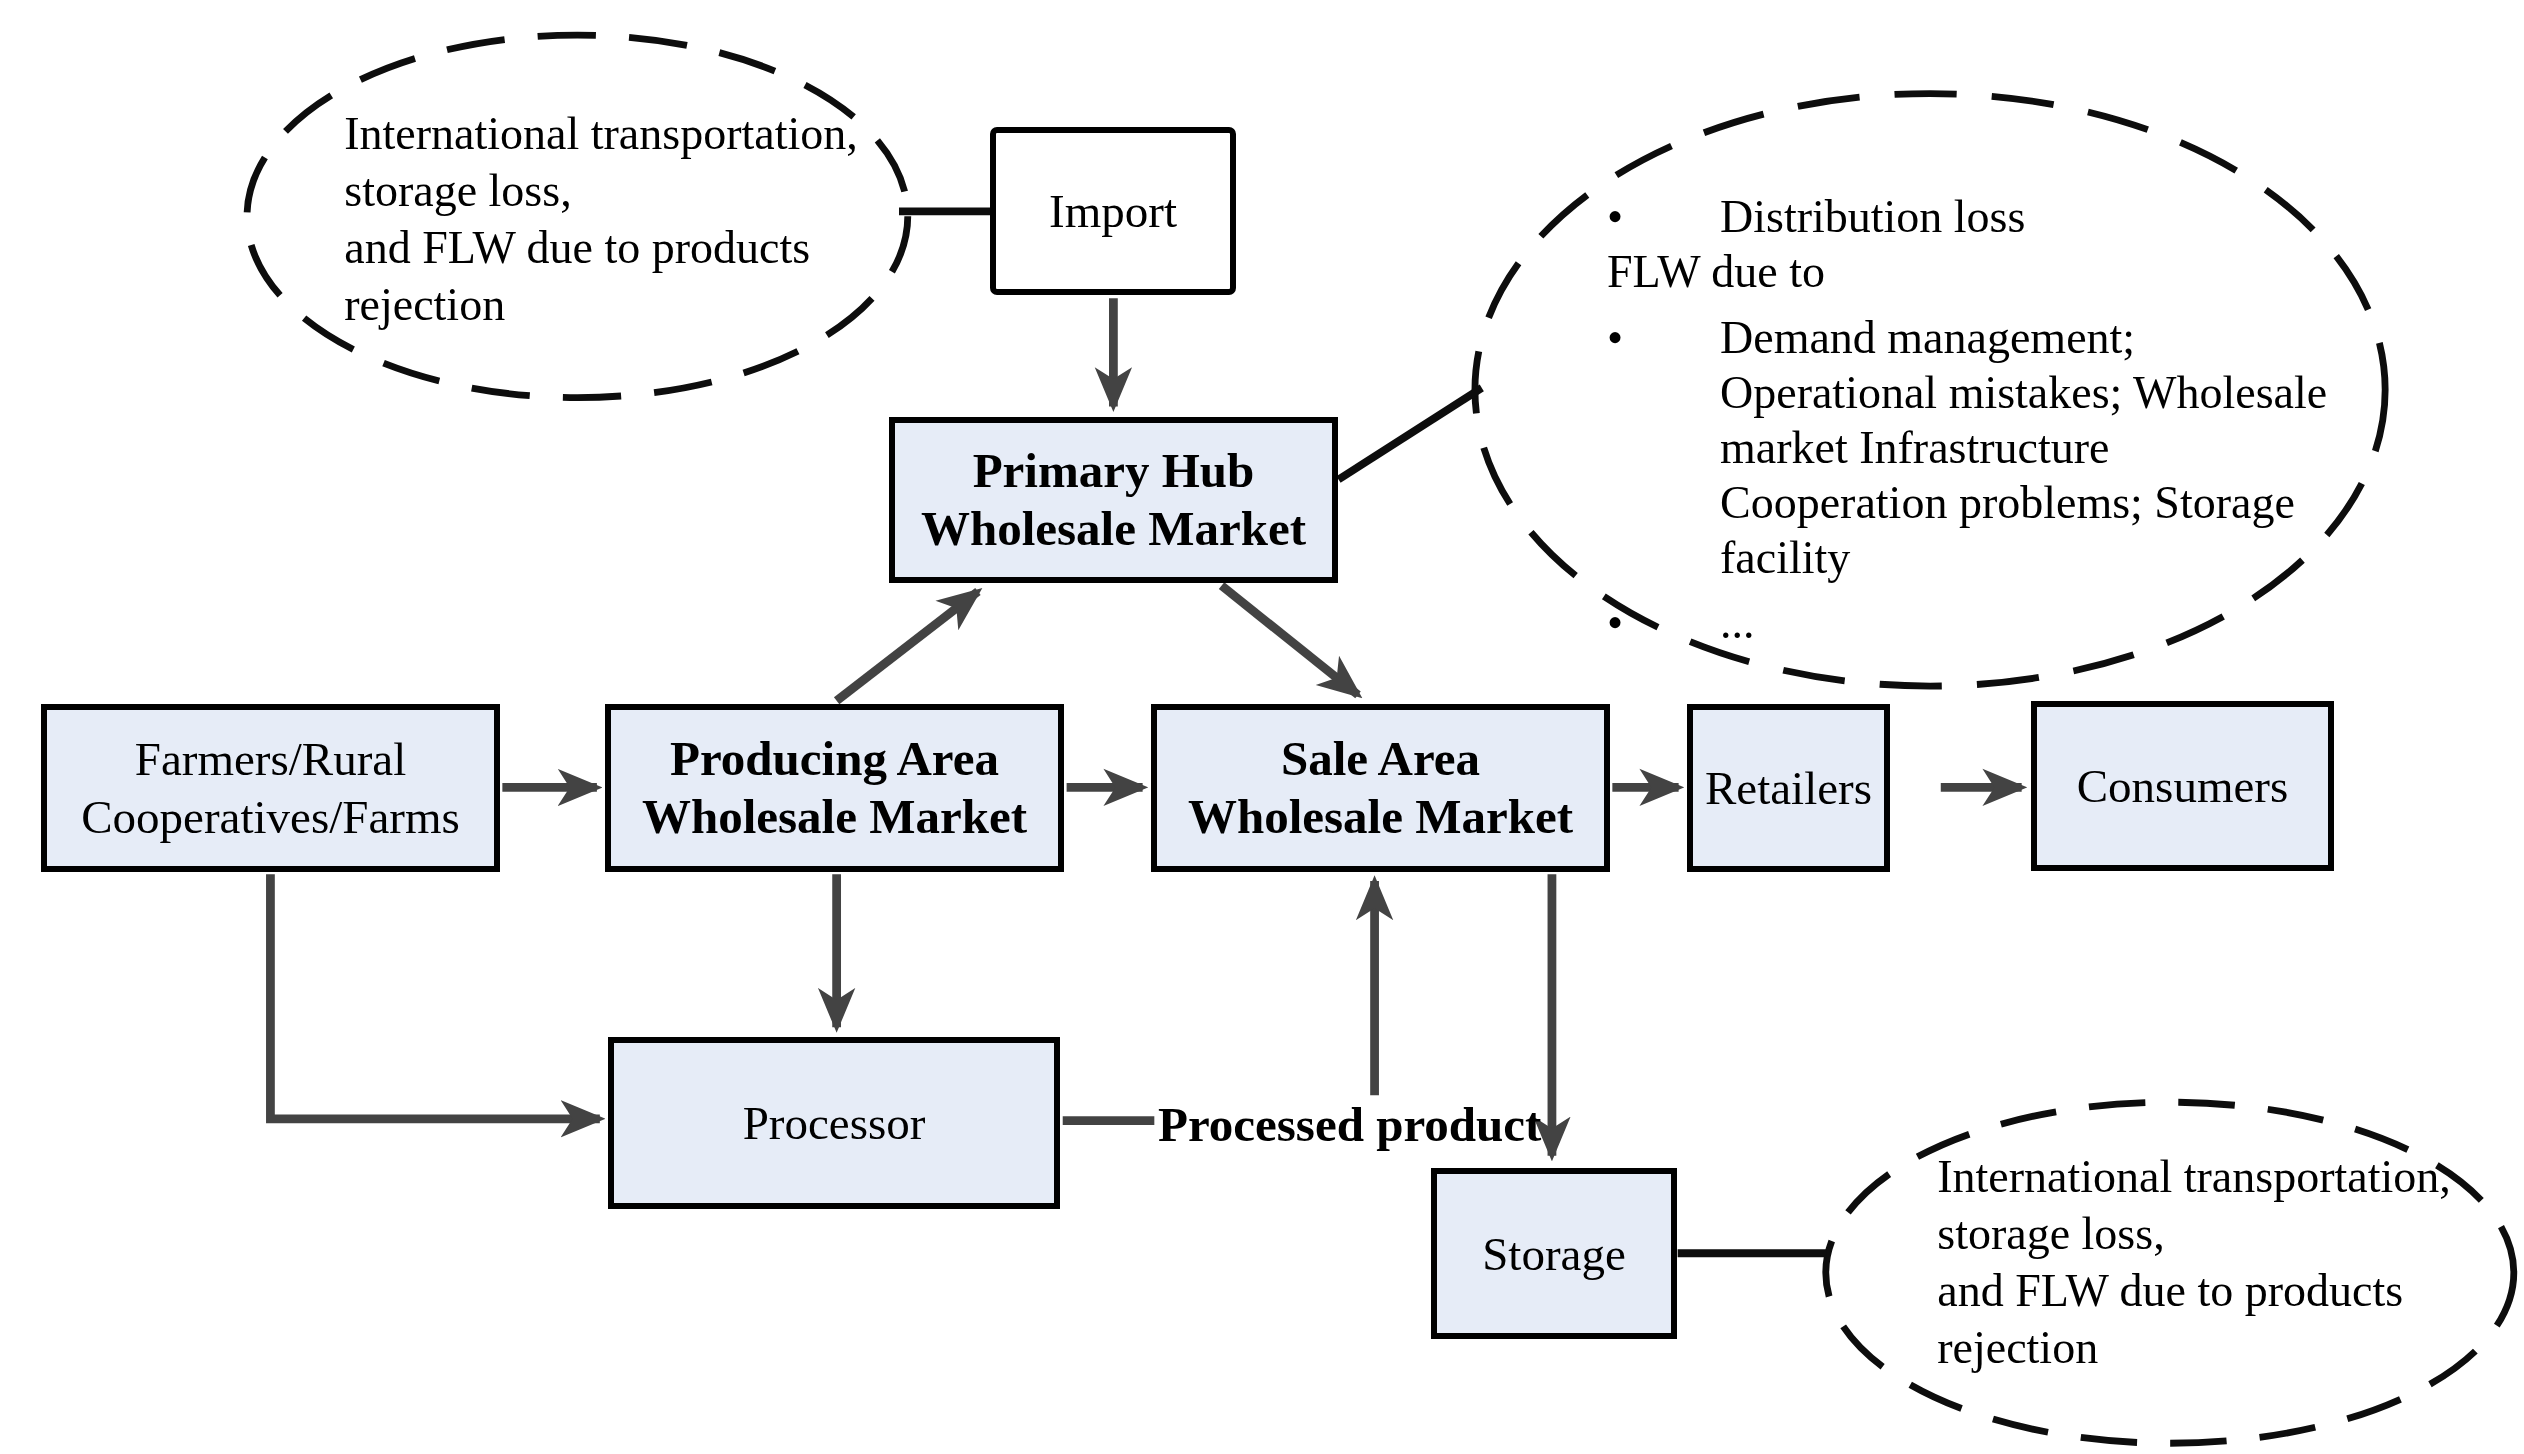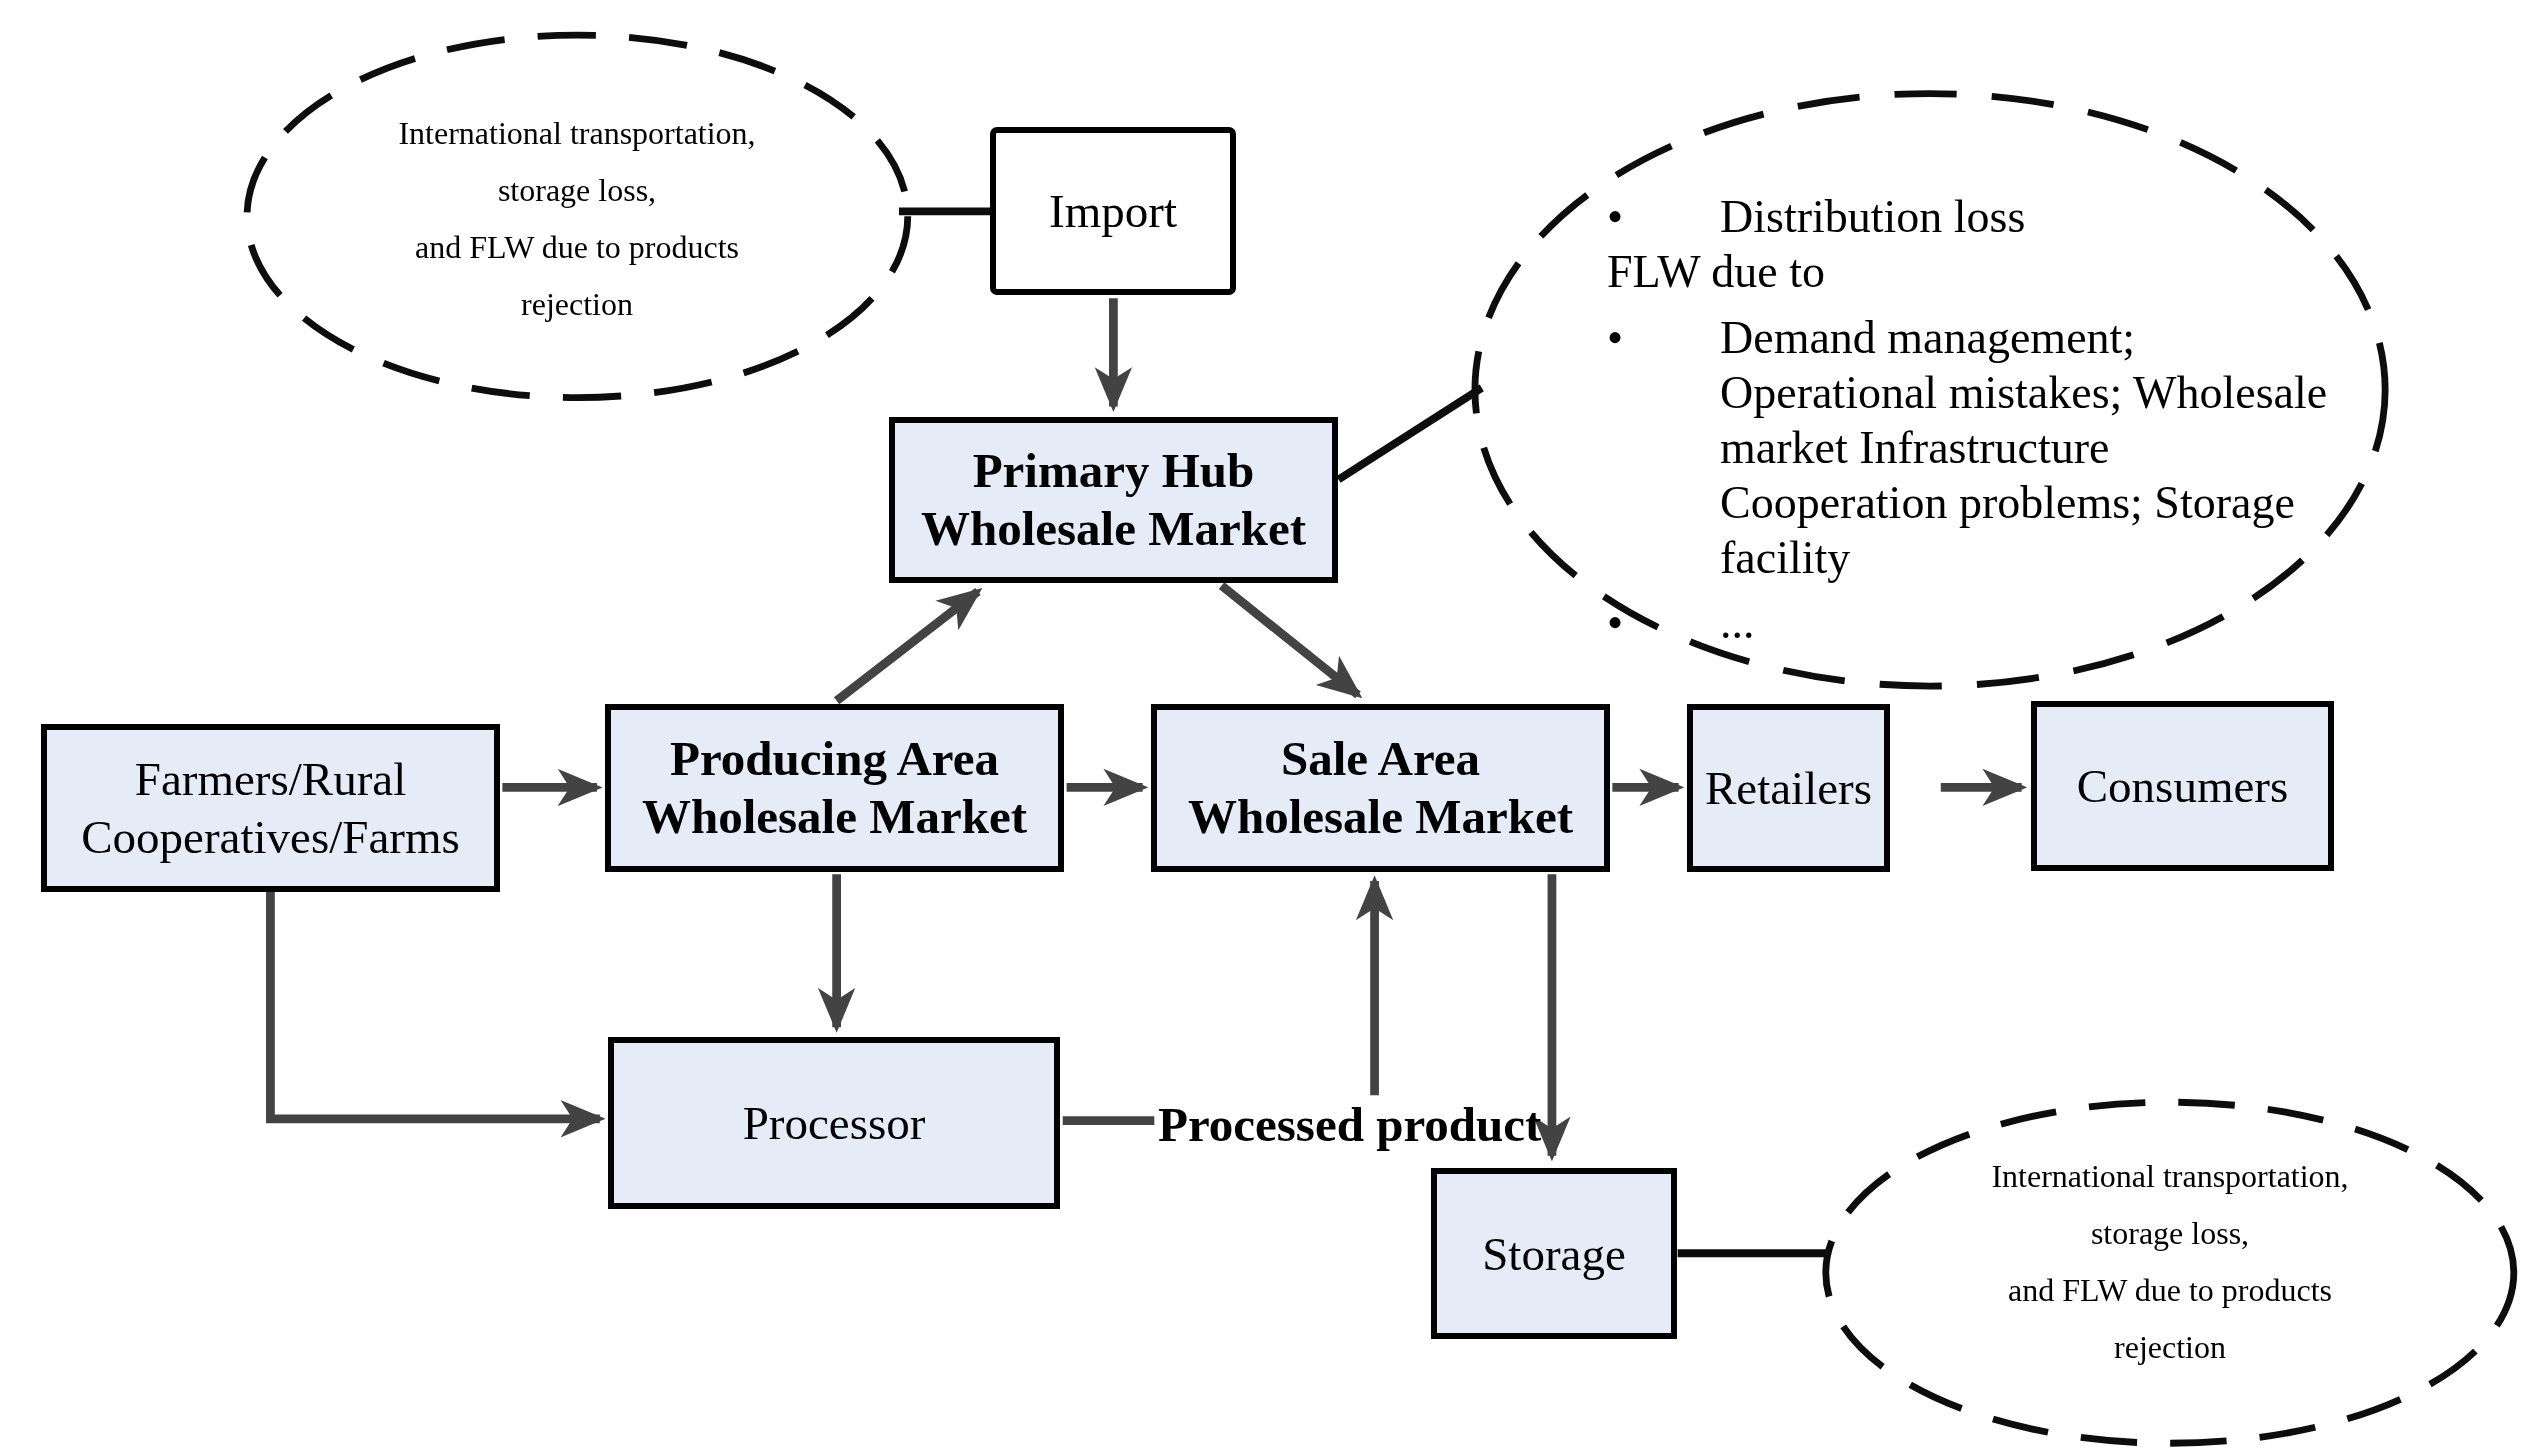--- a/index.html
+++ b/index.html
@@ -9,22 +9,22 @@
   }
   svg.layer{position:absolute;left:0;top:0;width:2525px;height:1454px;}
   .box{
     position:absolute;display:flex;flex-direction:column;align-items:center;justify-content:center;
     text-align:center;background:#e6ecf7;border:6.8px solid #000;box-sizing:border-box;
     font-size:47px;line-height:58px;
   }
   .box.white{background:#ffffff;border-radius:7px;}
   .box.bold{font-weight:bold;font-size:49px;}
   .etext{
-    position:absolute;text-align:center;font-size:32px;line-height:57px;
-    transform:translate(-50%,-50%);white-space:nowrap;
+    position:absolute;font-size:46px;line-height:57px;
+    transform:translate(-50%,-50%);white-space:nowrap;margin-left:24px;
   }
   .rtext{position:absolute;font-size:46px;line-height:55px;white-space:nowrap;}
   .row{display:flex;}
   .row .b{width:113px;flex:none;}
   .row.cont{padding-left:113px;}
   .gap{margin-top:10.7px;}
   .plabel{position:absolute;font-weight:bold;font-size:49px;white-space:nowrap;}
 </style>
 </head>
 <body>
@@ -62,21 +62,21 @@
 
   <div class="box white" style="left:990px;top:127px;width:246px;height:168px;">
     <span>Import</span>
   </div>
 
   <div class="box bold" style="left:889px;top:417px;width:449px;height:166px;">
     <span>Primary Hub</span>
     <span>Wholesale Market</span>
   </div>
 
-  <div class="box" style="left:41px;top:704px;width:459px;height:168px;margin-top:20px;">
+  <div class="box" style="left:41px;top:704px;width:459px;height:168px;">
     <span>Farmers/Rural</span>
     <span>Cooperatives/Farms</span>
   </div>
 
   <div class="box bold" style="left:605px;top:704px;width:459px;height:168px;">
     <span>Producing Area</span>
     <span>Wholesale Market</span>
   </div>
 
   <div class="box bold" style="left:1151px;top:704px;width:459px;height:168px;">

